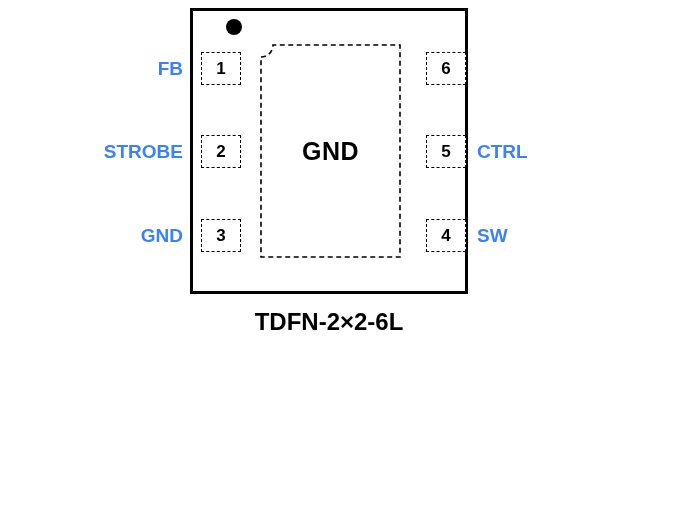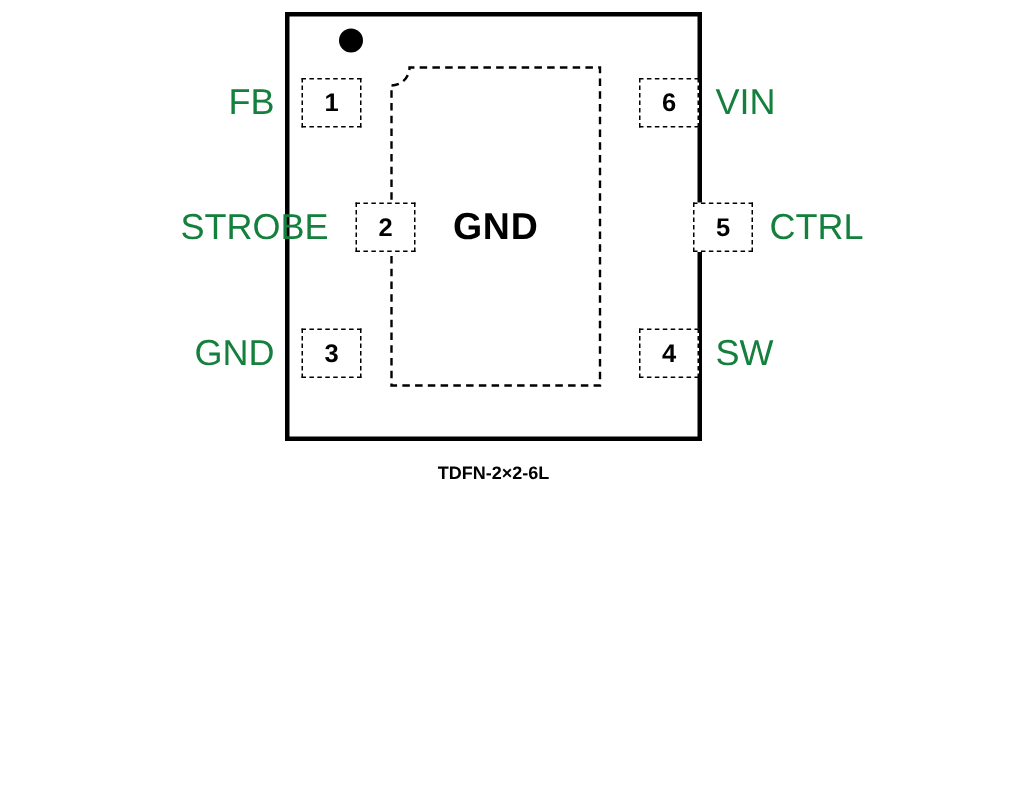--- a/index.html
+++ b/index.html
@@ -65,48 +65,48 @@
     display: flex;
     align-items: center;
     justify-content: center;
     font-size: 17px;
     font-weight: bold;
     color: #000000;
   }
   .pin-box.left  { left: 201px; }
   .pin-box.right { left: 426px; }
   .row-1 { top: 52px; }
-  .row-2 { top: 135px; margin-left: 36px; }
+  .row-2 { top: 135px; }
   .row-3 { top: 219px; }
   .pin-label {
     position: absolute;
     height: 33px;
     line-height: 33px;
-    font-size: 24px;
-    font-weight: normal;
-    color: #15803d;
+    font-size: 19px;
+    font-weight: bold;
+    color: #3b82f6;
     white-space: nowrap;
   }
   .pin-label.left {
     left: 0;
     width: 183px;
     text-align: right;
   }
   .pin-label.right {
     left: 477px;
     width: 200px;
     text-align: left;
   }
   .caption {
     position: absolute;
     left: 190px;
     top: 308px;
     width: 278px;
     text-align: center;
-    font-size: 12px;
+    font-size: 24px;
     font-weight: bold;
     color: #000000;
   }
 </style>
 </head>
 <body>
 
 <div id="stage">
 
   <div class="package-outline"></div>
@@ -123,19 +123,18 @@
   <div class="pin-box left row-3">3</div>
 
   <div class="pin-box right row-1">6</div>
   <div class="pin-box right row-2">5</div>
   <div class="pin-box right row-3">4</div>
 
   <div class="pin-label left row-1">FB</div>
   <div class="pin-label left row-2">STROBE</div>
   <div class="pin-label left row-3">GND</div>
 
-  <div class="pin-label right row-1">VIN</div>
   <div class="pin-label right row-3">SW</div>
   <div class="pin-label right row-2">CTRL</div>
 
   <div class="caption">TDFN-2×2-6L</div>
 
 </div>
 
 </body></html>

